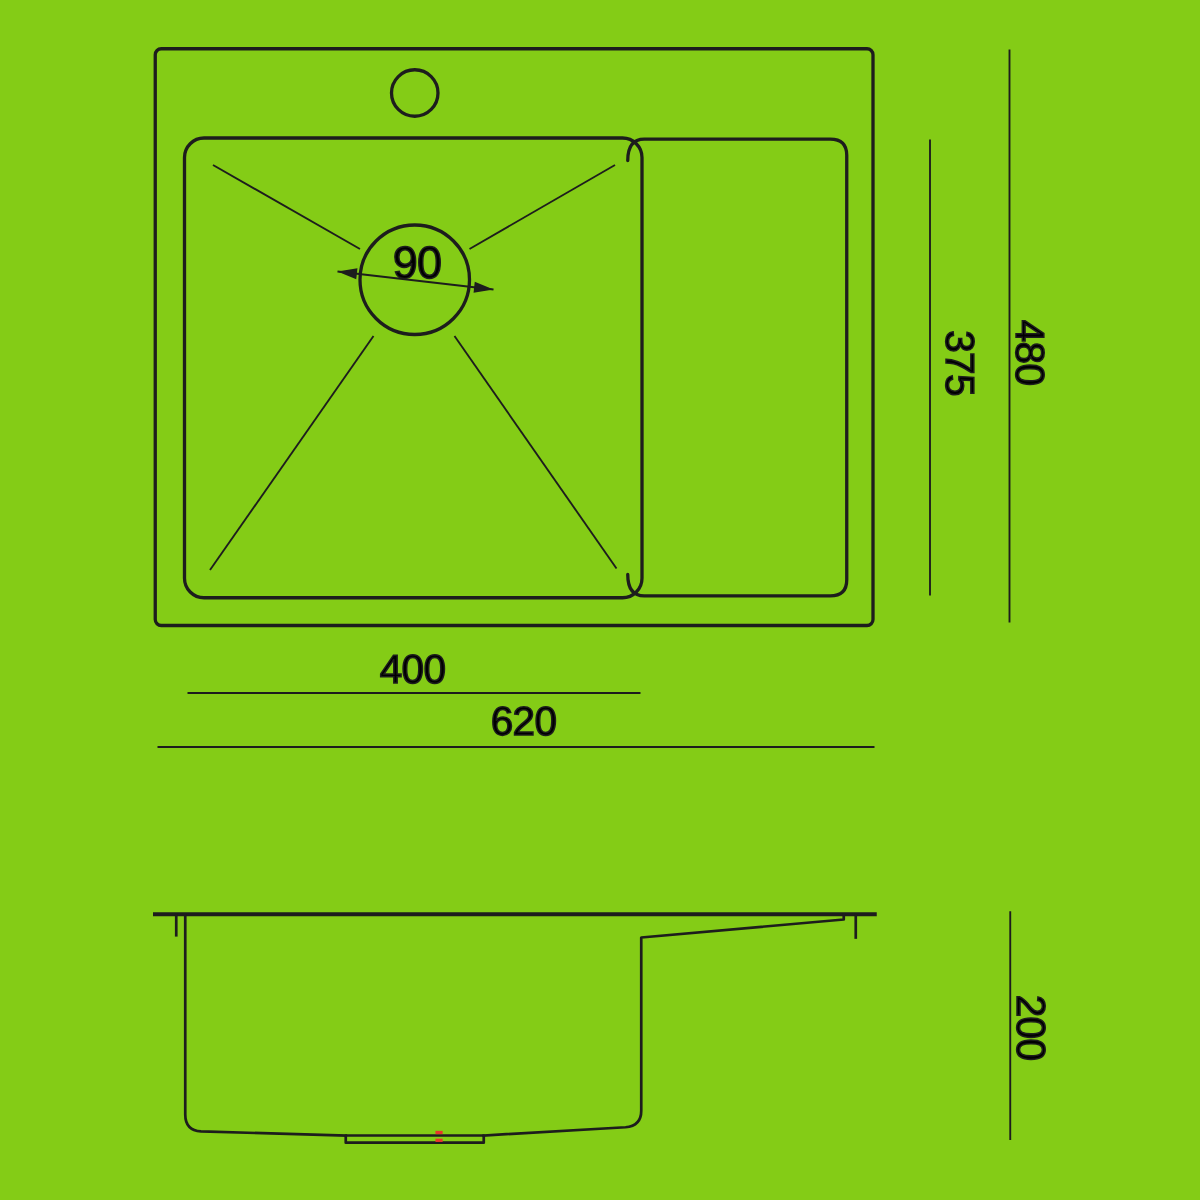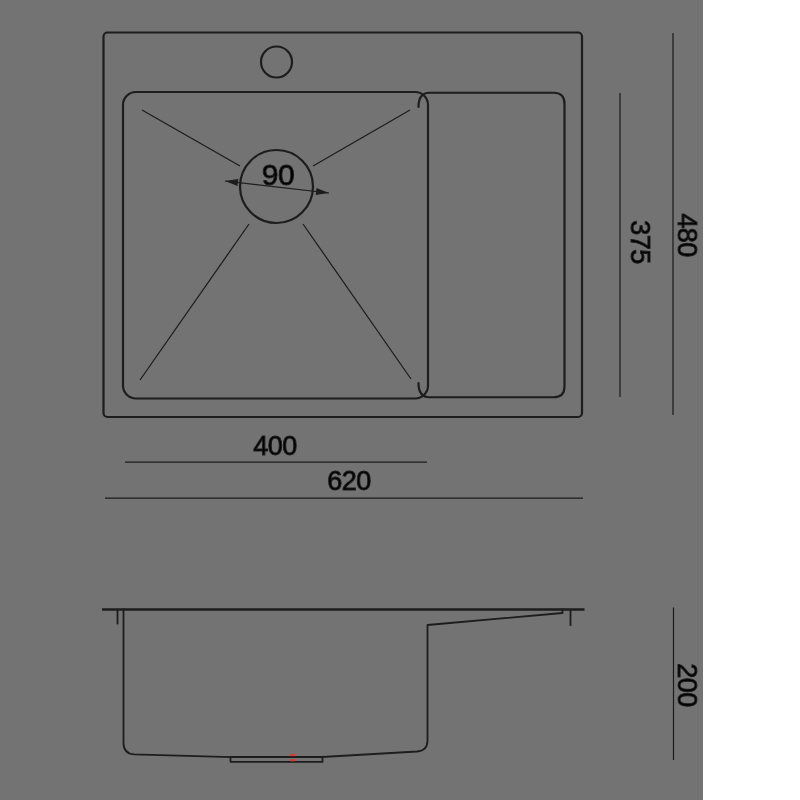--- a/index.html
+++ b/index.html
@@ -2,23 +2,23 @@
 <html><head>
 <meta charset="utf-8">
 <style>
   html, body {
     margin: 0;
     padding: 0;
     background: #ffffff;
   }
   .canvas {
     position: relative;
-    width: 703px;
+    width: 800px;
     height: 800px;
-    background: #737373;
+    background: #84cc16;
     overflow: hidden;
   }
   svg { display: block; }
   .dim-text {
     font-family: "Liberation Sans", "DejaVu Sans", sans-serif;
     fill: #000000;
     letter-spacing: -0.5px;
   }
   .outline   { fill: none; stroke-width: 2.2; stroke-linecap: round; }
   .thin      { fill: none; stroke-width: 1.25; stroke-linecap: butt; }

